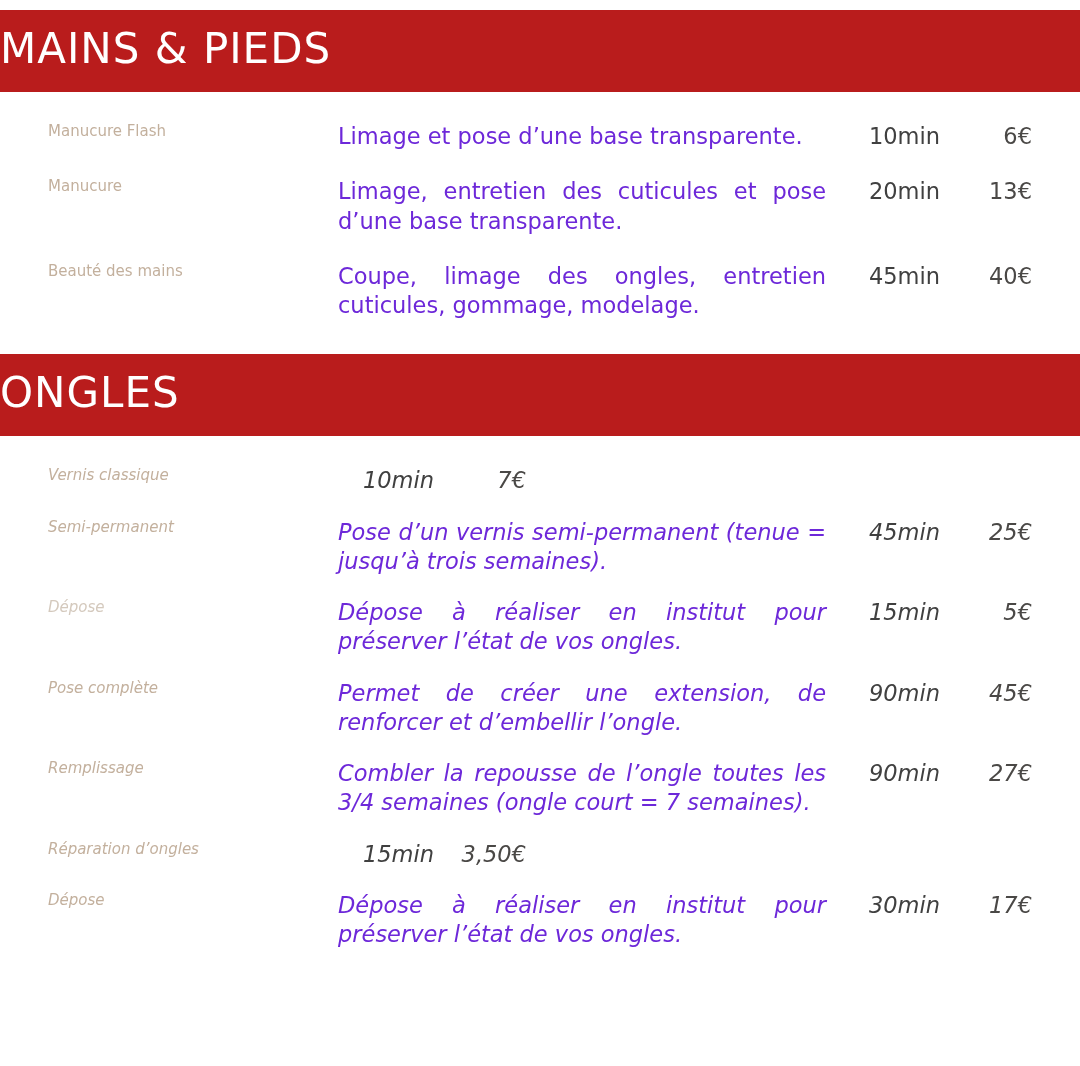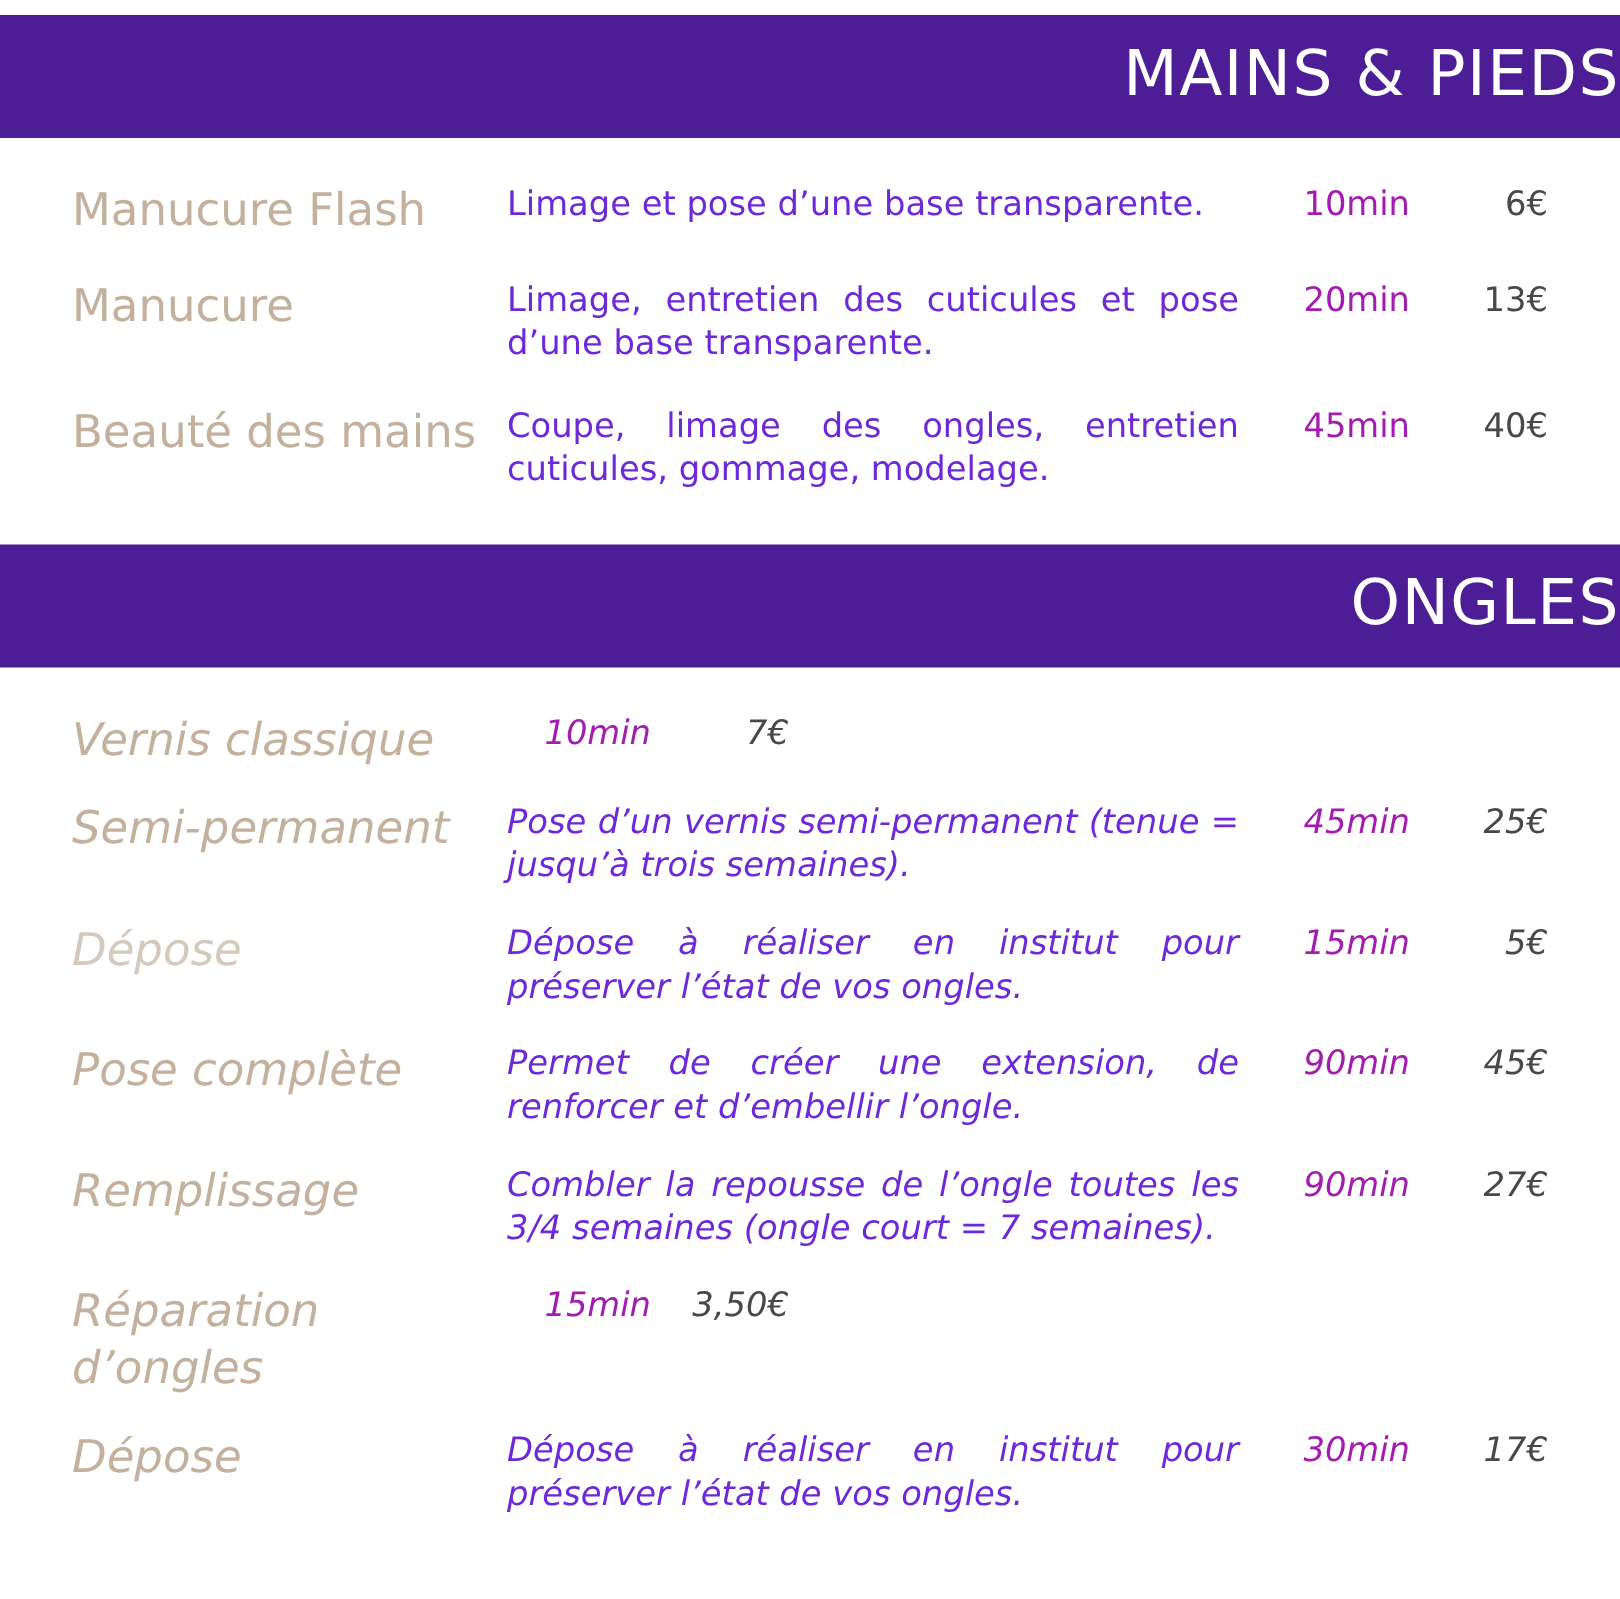--- a/index.html
+++ b/index.html
@@ -15,23 +15,23 @@
     width: 1080px;
     min-height: 1066px;
     position: relative;
   }
 
   .menu {
     width: 1080px;
   }
 
   .section-header {
-    background: #4c1d95;
+    background: #b91c1c;
     color: #ffffff;
-    text-align: right;
+    text-align: left;
     font-size: 42px;
     font-weight: 400;
     letter-spacing: 1px;
     line-height: 1;
     padding: 18px 0 22px 0;
   }
 
   .section-header.first {
     margin-top: 10px;
   }
@@ -48,42 +48,42 @@
 
   .row-inner {
     display: flex;
     width: 100%;
     align-items: flex-start;
   }
 
   .col-name {
     width: 290px;
     flex: 0 0 290px;
-    font-size: 30px;
+    font-size: 15px;
     color: #c3b09d;
     line-height: 1.25;
     padding-right: 10px;
   }
 
   .col-desc {
     flex: 1 1 auto;
     font-size: 22.5px;
     color: #6d28d9;
     line-height: 1.3;
     text-align: justify;
     text-align-last: left;
     padding-right: 18px;
   }
 
   .col-time {
     width: 96px;
     flex: 0 0 96px;
     text-align: right;
     font-size: 22.5px;
-    color: #a21caf;
+    color: #404040;
     line-height: 1.3;
     white-space: nowrap;
   }
 
   .col-price {
     width: 92px;
     flex: 0 0 92px;
     text-align: right;
     font-size: 22.5px;
     color: #4a4846;

